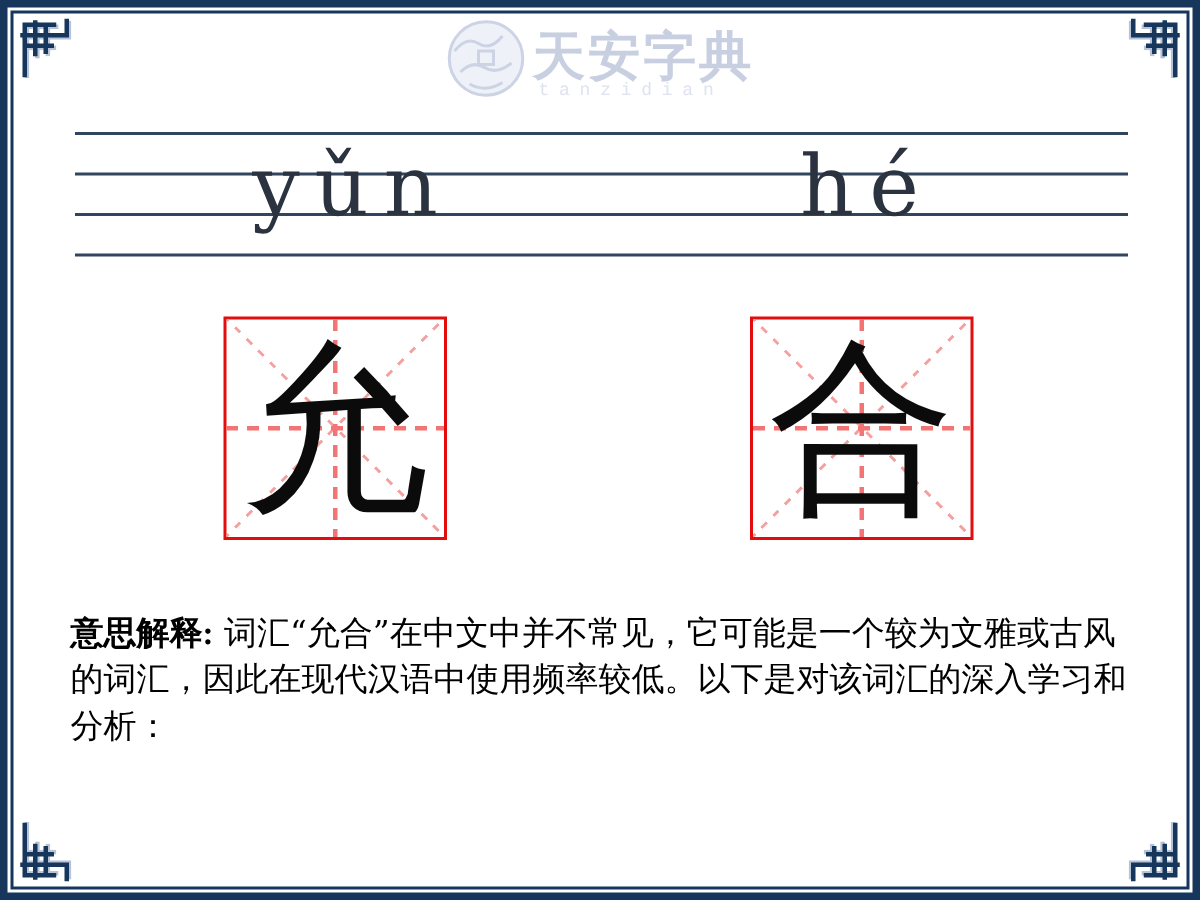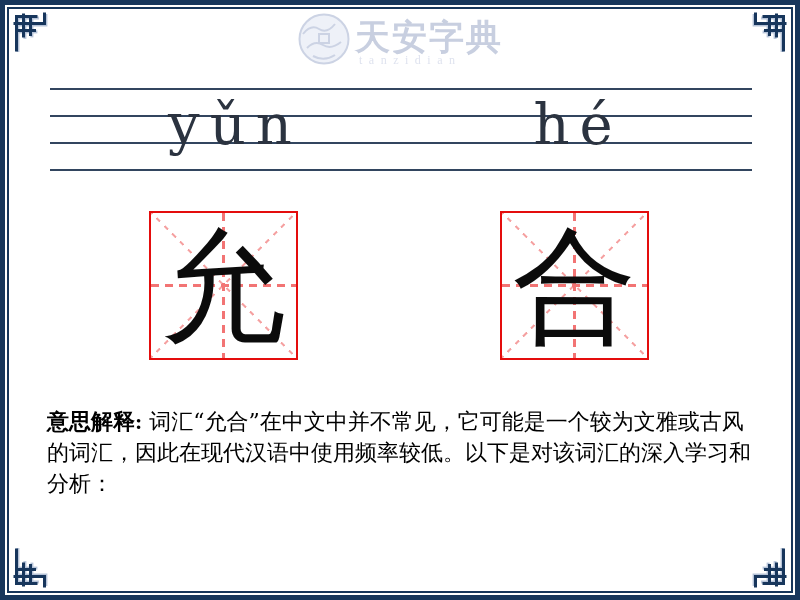--- a/index.html
+++ b/index.html
@@ -15,21 +15,21 @@
   .corner svg{display:block;}
   .corner.tl{left:6px;top:6px;}
   .corner.tr{right:6px;top:6px;transform:scaleX(-1);}
   .corner.bl{left:6px;bottom:6px;transform:scaleY(-1);}
   .corner.br{right:6px;bottom:6px;transform:scale(-1,-1);}
 
   
   .logo-wrap{position:absolute;left:297px;top:12px;width:220px;height:58px;}
   .logo-circle{position:absolute;left:0;top:0;}
   .logo-title{position:absolute;left:58px;top:2px;font-size:35px;font-weight:700;letter-spacing:2px;color:#c8cfe0;white-space:nowrap;}
-  .logo-sub{position:absolute;left:62px;top:41px;font-size:12px;letter-spacing:6.5px;color:#dfe3ef;font-family:Liberation Serif, serif;white-space:nowrap;}
+  .logo-sub{position:absolute;left:62px;top:41px;font-size:12px;letter-spacing:6.5px;color:#dfe3ef;font-family:Liberation Mono, monospace;white-space:nowrap;}
 
   
   .staff{position:absolute;left:50px;top:88px;width:702px;height:84px;}
   .staff-line{position:absolute;left:0;right:0;height:2px;background:#32455f;}
   .staff-line.l1{top:0;}
   .staff-line.l2{top:27px;}
   .staff-line.l3{top:54px;}
   .staff-line.l4{top:81px;}
   .pinyin{position:absolute;top:95px;height:60px;font-size:56px;line-height:60px;color:#2b3340;letter-spacing:10px;text-align:center;white-space:nowrap;}
   .pinyin.p1{left:155px;width:160px;}

